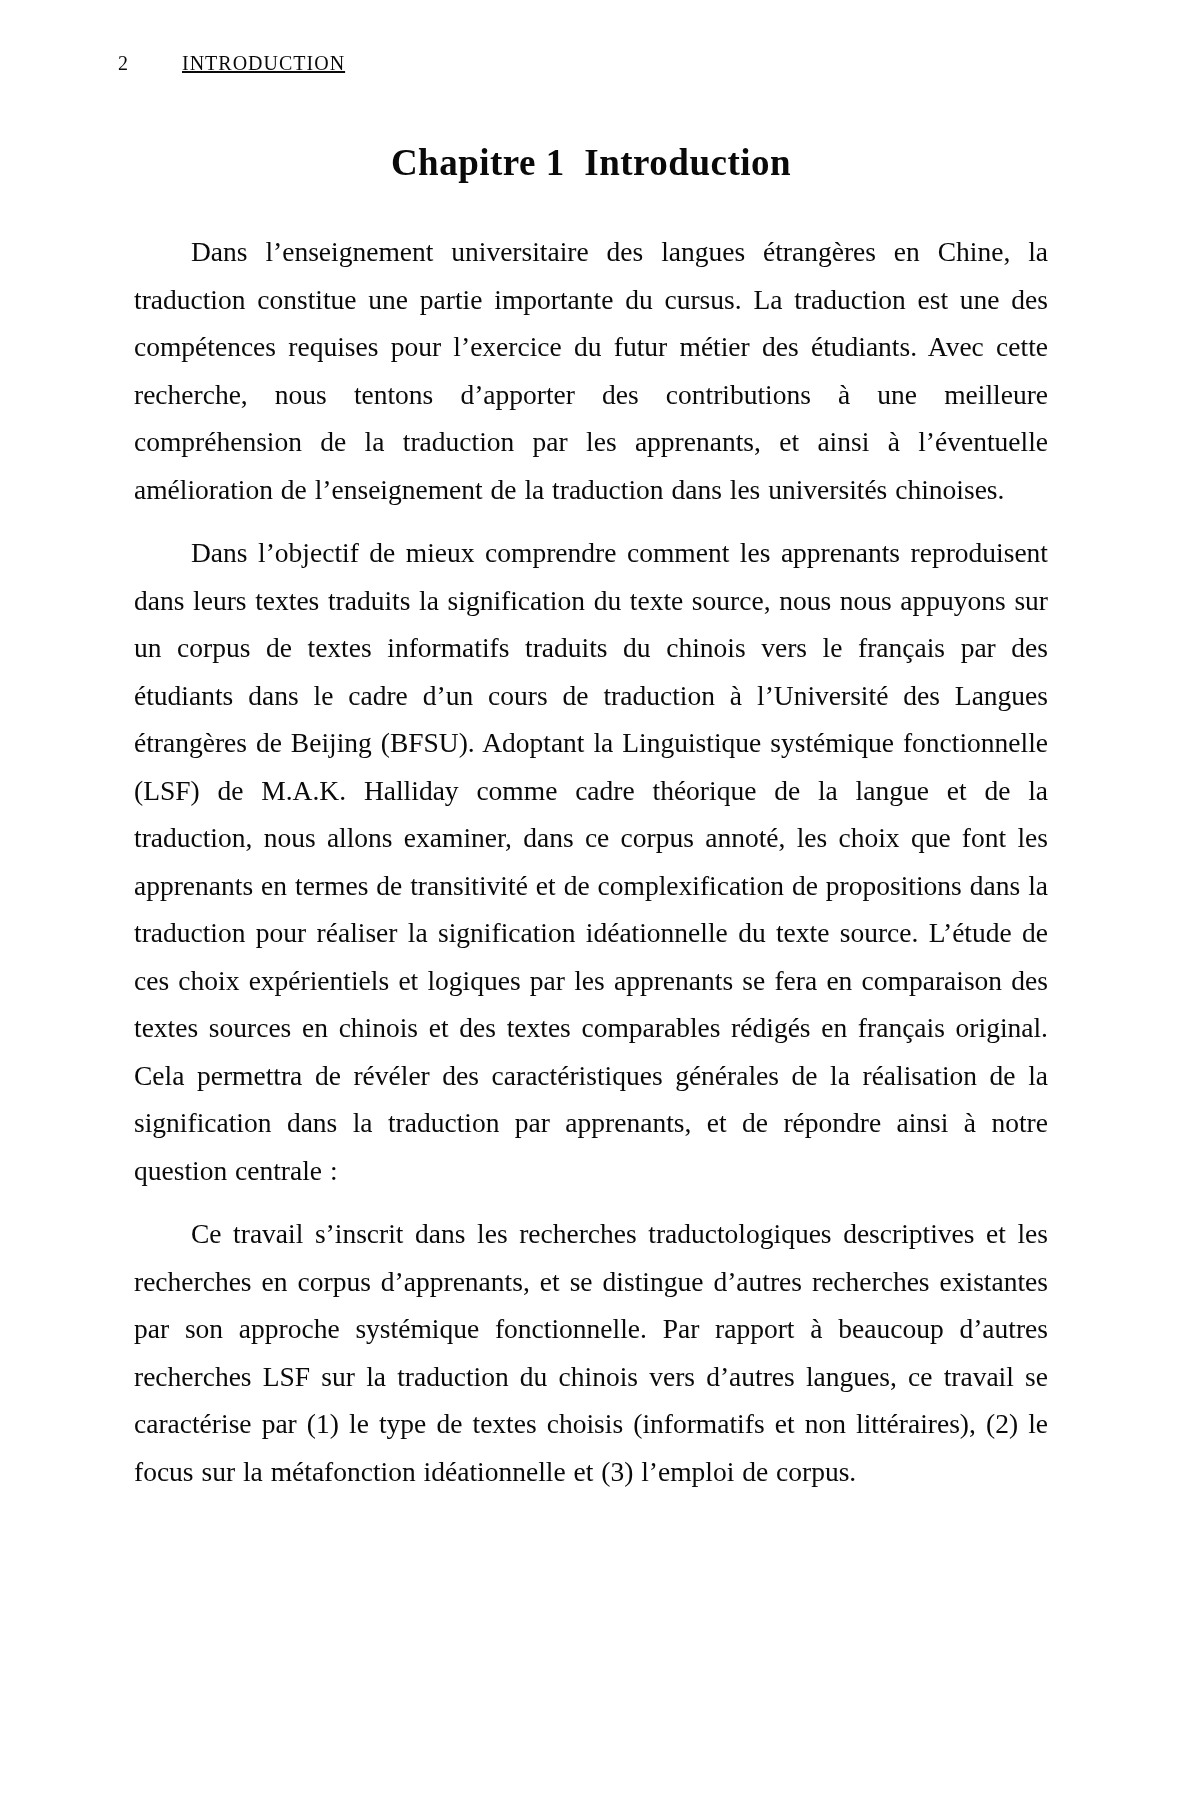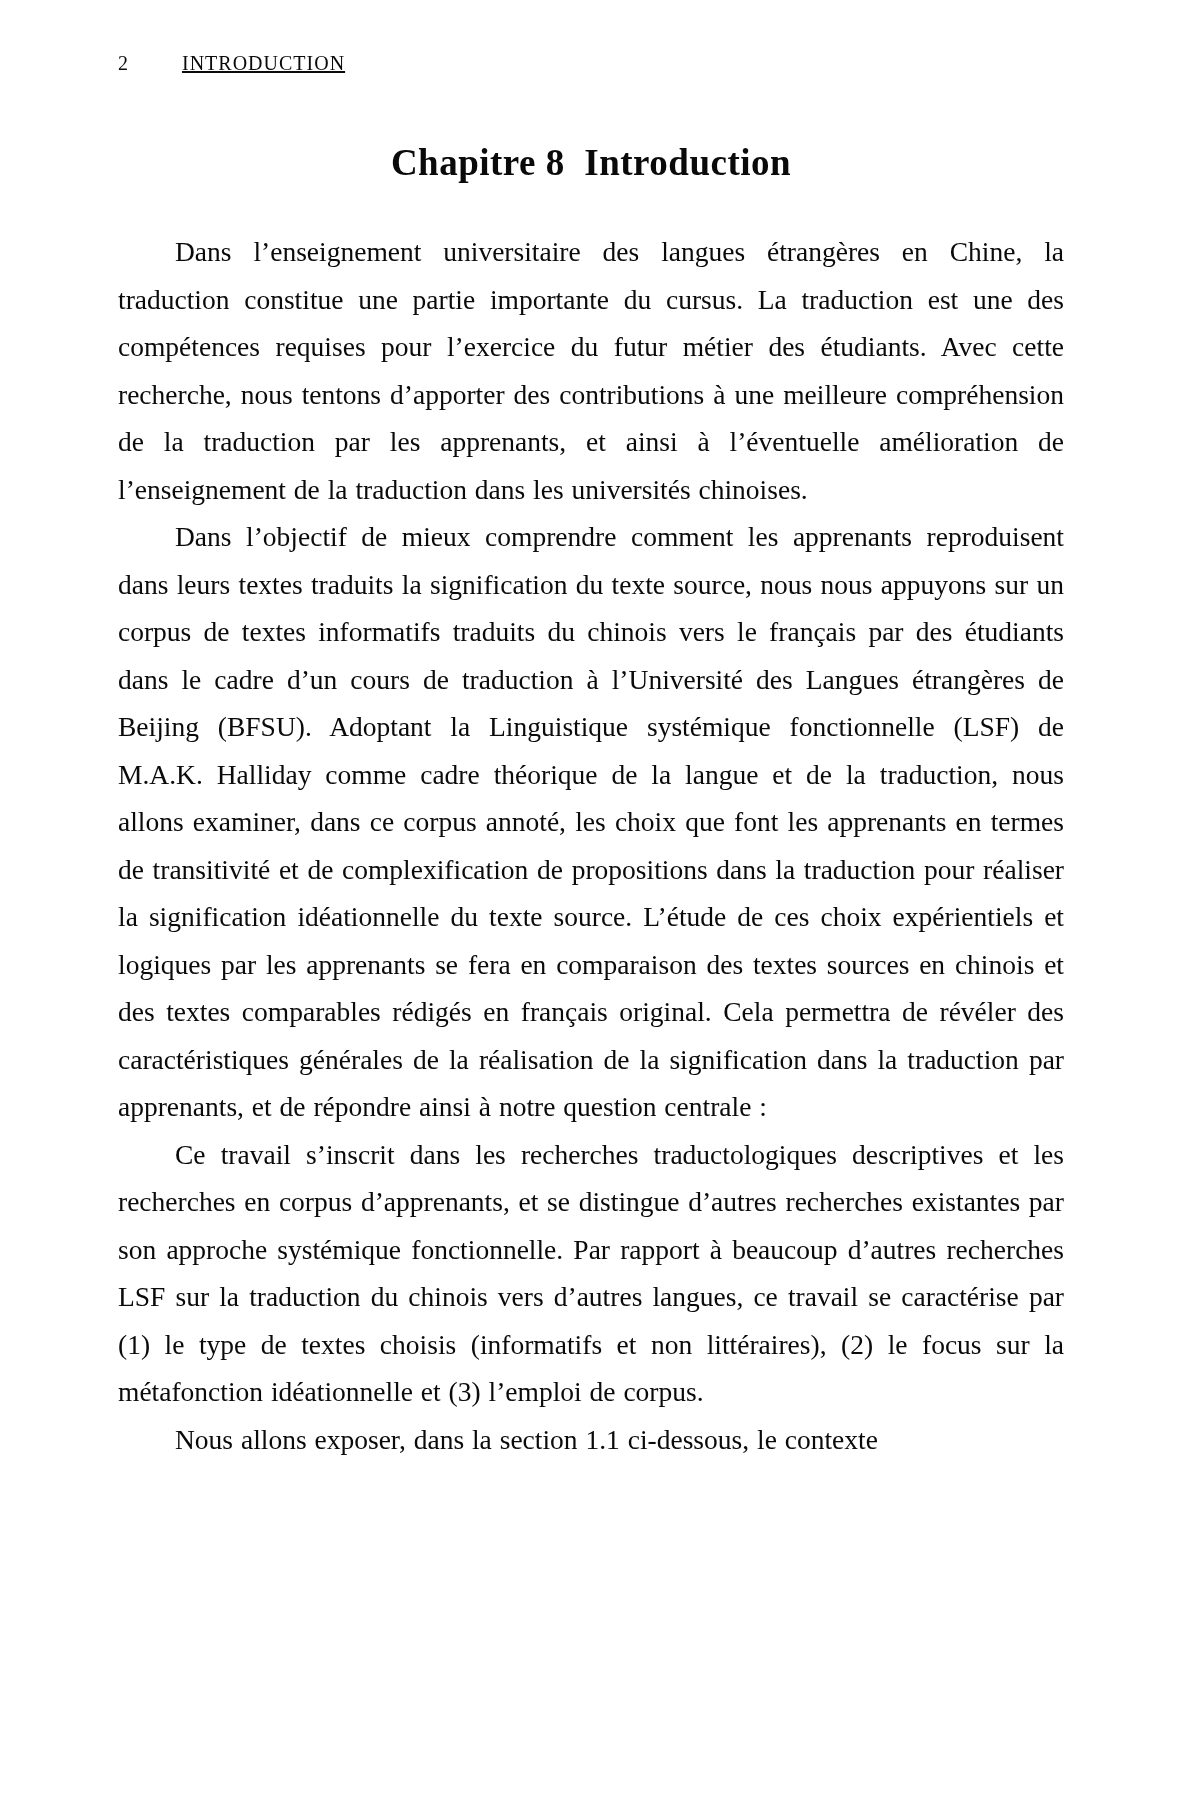--- a/index.html
+++ b/index.html
@@ -35,47 +35,46 @@
   }
   h1.chapter-title {
     margin: 66px 0 44px 0;
     text-align: center;
     font-size: 37px;
     font-weight: bold;
     white-space: pre-wrap;
     letter-spacing: 0.5px;
   }
   .body-text p {
-    margin: 0;
+    margin: 16px;
     font-size: 27.5px;
     line-height: 47.5px;
     text-align: justify;
     text-indent: 57px;
     word-spacing: 1px;
   }
   .body-text p.question {
     font-weight: bold;
   }
 </style>
 </head>
 <body>
 
 <div class="page">
 
   <div class="running-header">
     <span class="page-number">2</span>
     <span class="running-title">INTRODUCTION</span>
   </div>
 
-  <h1 class="chapter-title">Chapitre 8  Introduction</h1>
+  <h1 class="chapter-title">Chapitre 1  Introduction</h1>
 
   <div class="body-text">
     <p>Dans l’enseignement universitaire des langues étrangères en Chine, la traduction constitue une partie importante du cursus. La traduction est une des compétences requises pour l’exercice du futur métier des étudiants. Avec cette recherche, nous tentons d’apporter des contributions à une meilleure compréhension de la traduction par les apprenants, et ainsi à l’éventuelle amélioration de l’enseignement de la traduction dans les universités chinoises.</p>
 
     <p>Dans l’objectif de mieux comprendre comment les apprenants reproduisent dans leurs textes traduits la signification du texte source, nous nous appuyons sur un corpus de textes informatifs traduits du chinois vers le français par des étudiants dans le cadre d’un cours de traduction à l’Université des Langues étrangères de Beijing (BFSU). Adoptant la Linguistique systémique fonctionnelle (LSF) de M.A.K. Halliday comme cadre théorique de la langue et de la traduction, nous allons examiner, dans ce corpus annoté, les choix que font les apprenants en termes de transitivité et de complexification de propositions dans la traduction pour réaliser la signification idéationnelle du texte source. L’étude de ces choix expérientiels et logiques par les apprenants se fera en comparaison des textes sources en chinois et des textes comparables rédigés en français original. Cela permettra de révéler des caractéristiques générales de la réalisation de la signification dans la traduction par apprenants, et de répondre ainsi à notre question centrale :</p>
 
 
     <p>Ce travail s’inscrit dans les recherches traductologiques descriptives et les recherches en corpus d’apprenants, et se distingue d’autres recherches existantes par son approche systémique fonctionnelle. Par rapport à beaucoup d’autres recherches LSF sur la traduction du chinois vers d’autres langues, ce travail se caractérise par (1) le type de textes choisis (informatifs et non littéraires), (2) le focus sur la métafonction idéationnelle et (3) l’emploi de corpus.</p>
 
-    <p>Nous allons exposer, dans la section 1.1 ci-dessous, le contexte</p>
   </div>
 
 </div>
 
 </body></html>

